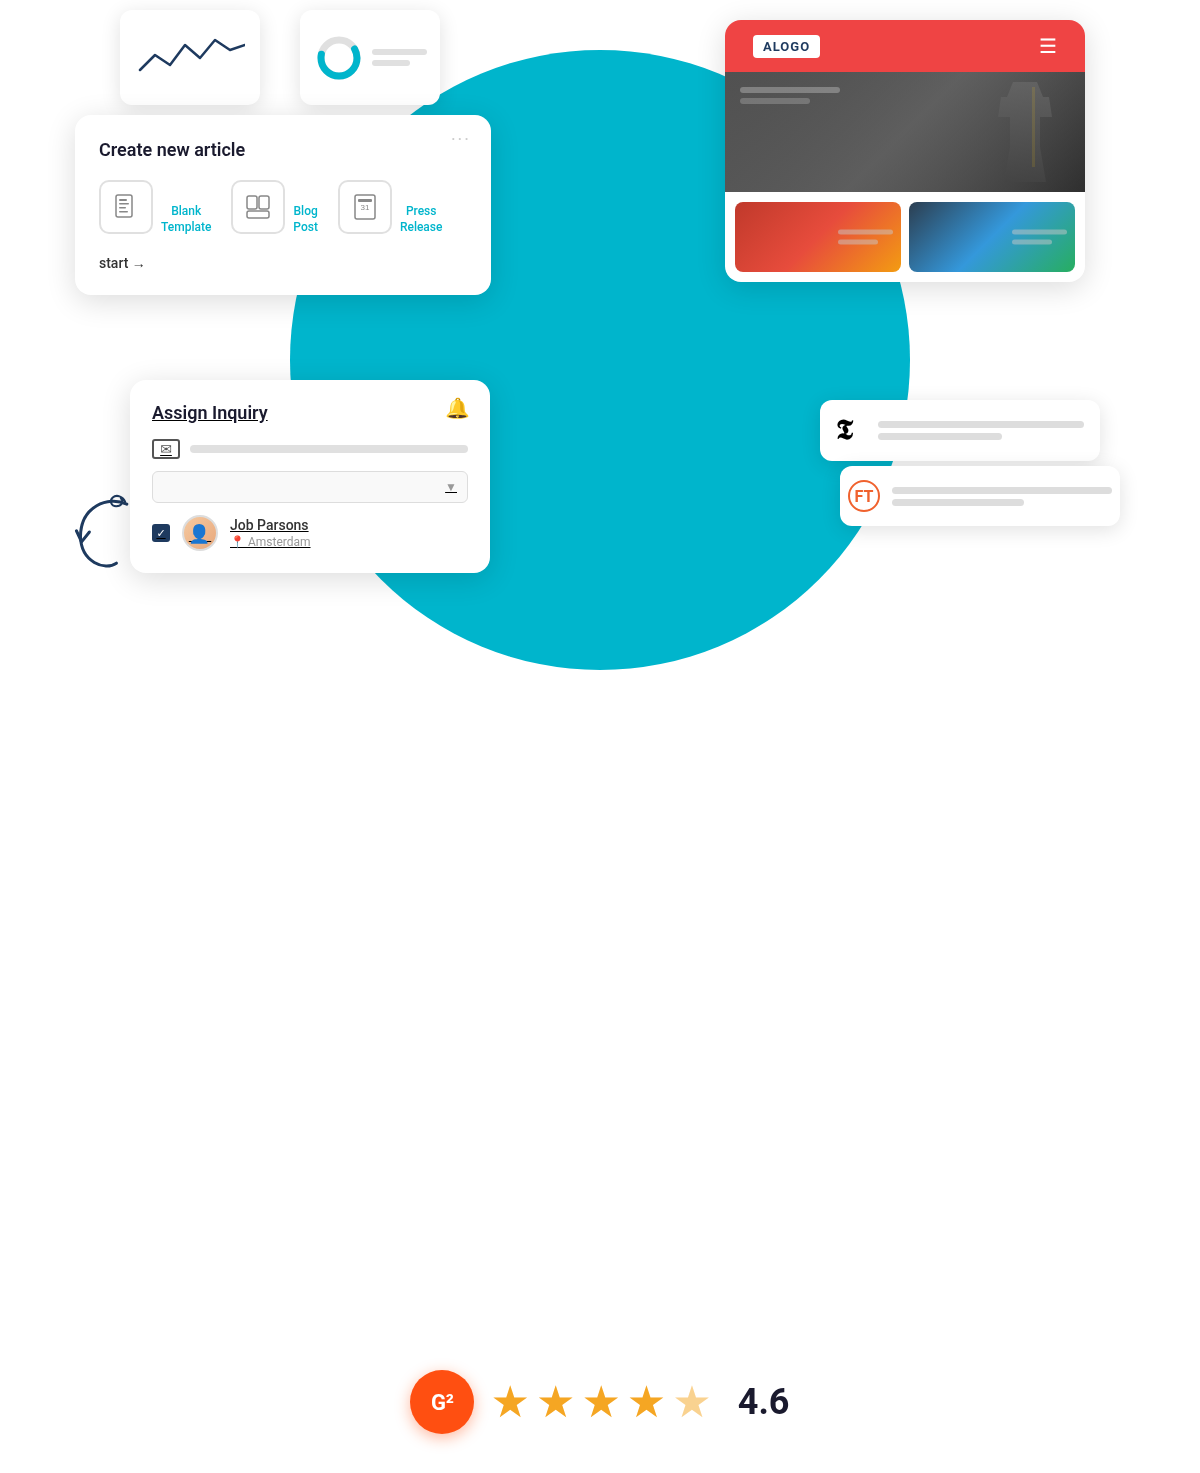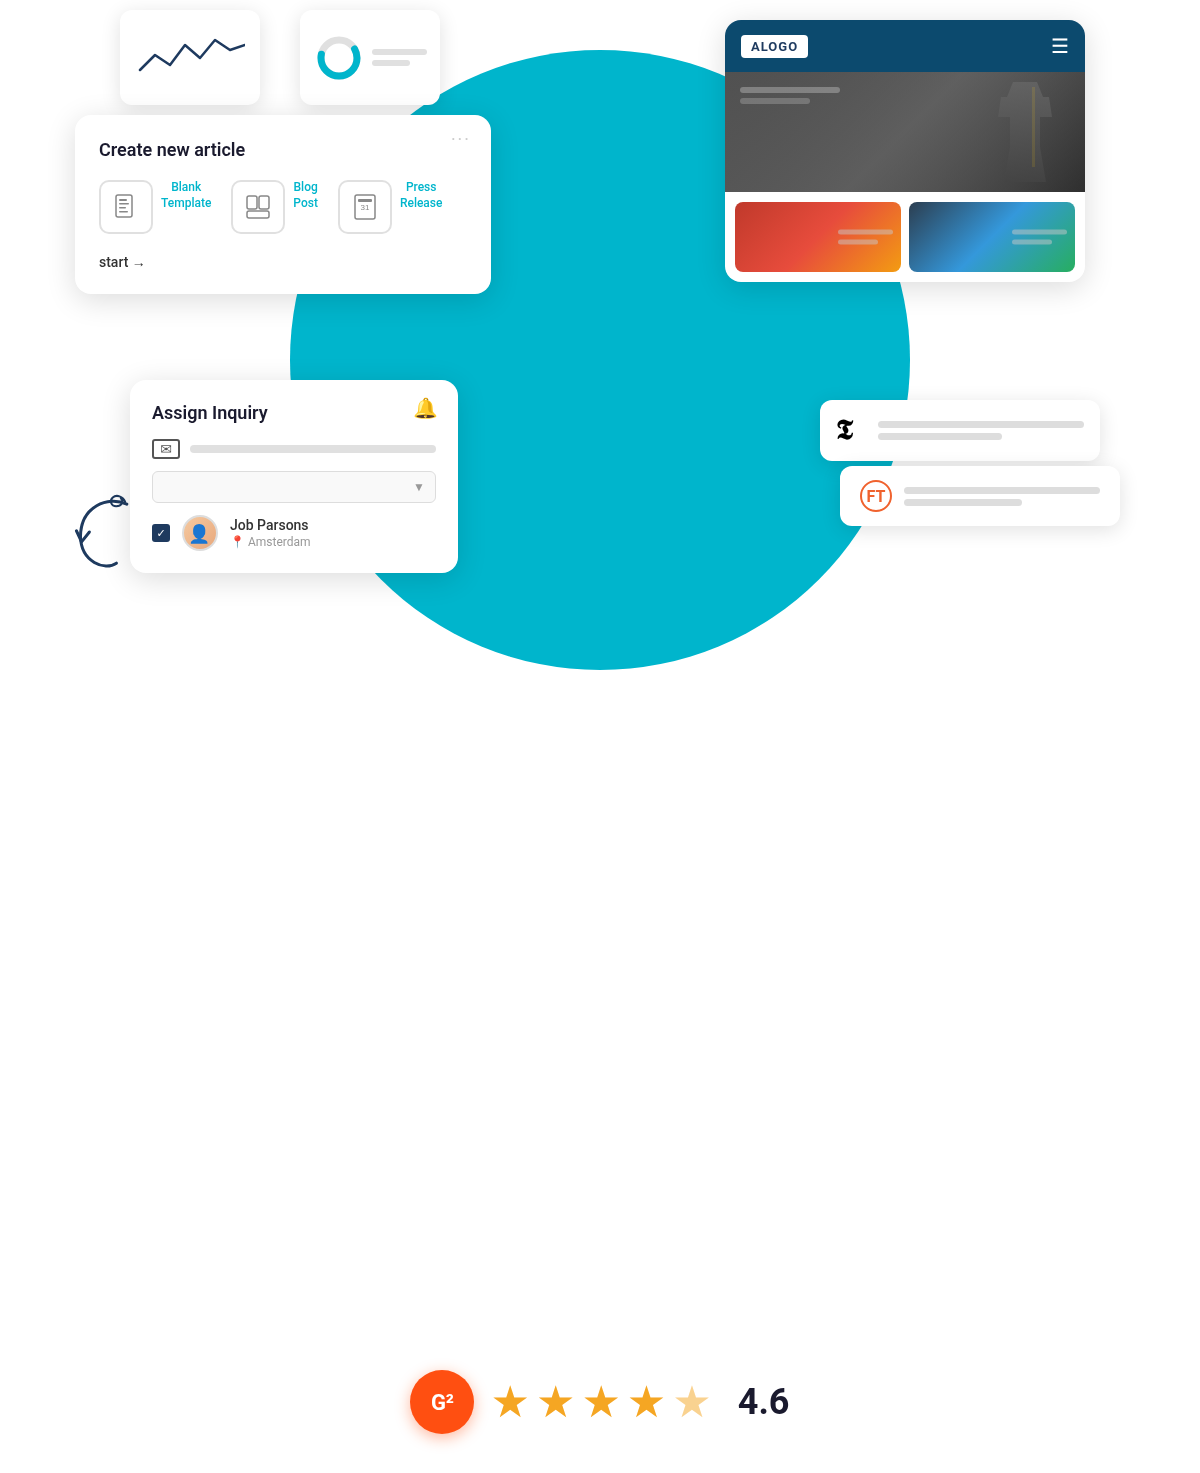--- a/index.html
+++ b/index.html
@@ -122,42 +122,43 @@
       align-items: center;
       justify-content: center;
       font-size: 22px;
     }
     .create-option-label {
       font-size: 12px;
       color: #00B5CC;
       font-weight: 500;
       text-align: center;
       line-height: 1.3;
+      margin-top: 24px;
     }
     .card-start {
       color: #333;
       font-size: 14px;
       font-weight: 500;
     }
 
     
     .card-website {
       position: absolute;
       top: 20px;
       right: 115px;
       width: 360px;
       background: #fff;
       border-radius: 16px;
       box-shadow: 0 6px 30px rgba(0,0,0,0.14);
       overflow: hidden;
       z-index: 8;
     }
     .card-website-header {
-      background: #0c4a6e;
-      padding: 14px 16px;
+      background: #ef4444;
+      padding: 14px 28px;
       display: flex;
       align-items: center;
       justify-content: space-between;
     }
     .alogo-badge {
       background: #fff;
       color: #1e3a5f;
       font-weight: 700;
       font-size: 13px;
       padding: 4px 10px;
@@ -212,26 +213,27 @@
       height: 5px;
       border-radius: 3px;
       background: rgba(200,200,200,0.5);
     }
 
     
     .card-assign {
       position: absolute;
       top: 380px;
       left: 130px;
-      width: 328px;
+      width: 360px;
       background: #fff;
       border-radius: 16px;
       box-shadow: 0 6px 30px rgba(0,0,0,0.14);
       padding: 22px;
       z-index: 10;
+      text-decoration: underline;
     }
     .card-assign-title {
       font-size: 18px;
       font-weight: 600;
       color: #1a1a2e;
       margin-bottom: 16px;
     }
     .bell-icon {
       position: absolute;
       top: 16px;
@@ -337,21 +339,21 @@
       z-index: 8;
     }
     .card-ft {
       position: absolute;
       top: 466px;
       right: 80px;
       width: 280px;
       background: #fff;
       border-radius: 12px;
       box-shadow: 0 4px 20px rgba(0,0,0,0.12);
-      padding: 14px 20px;
+      padding: 14px 8px;
       display: flex;
       align-items: center;
       gap: 12px;
       z-index: 8;
     }
     .news-logo-nyt {
       font-family: Georgia, serif;
       font-size: 28px;
       font-weight: 700;
       color: #000;

